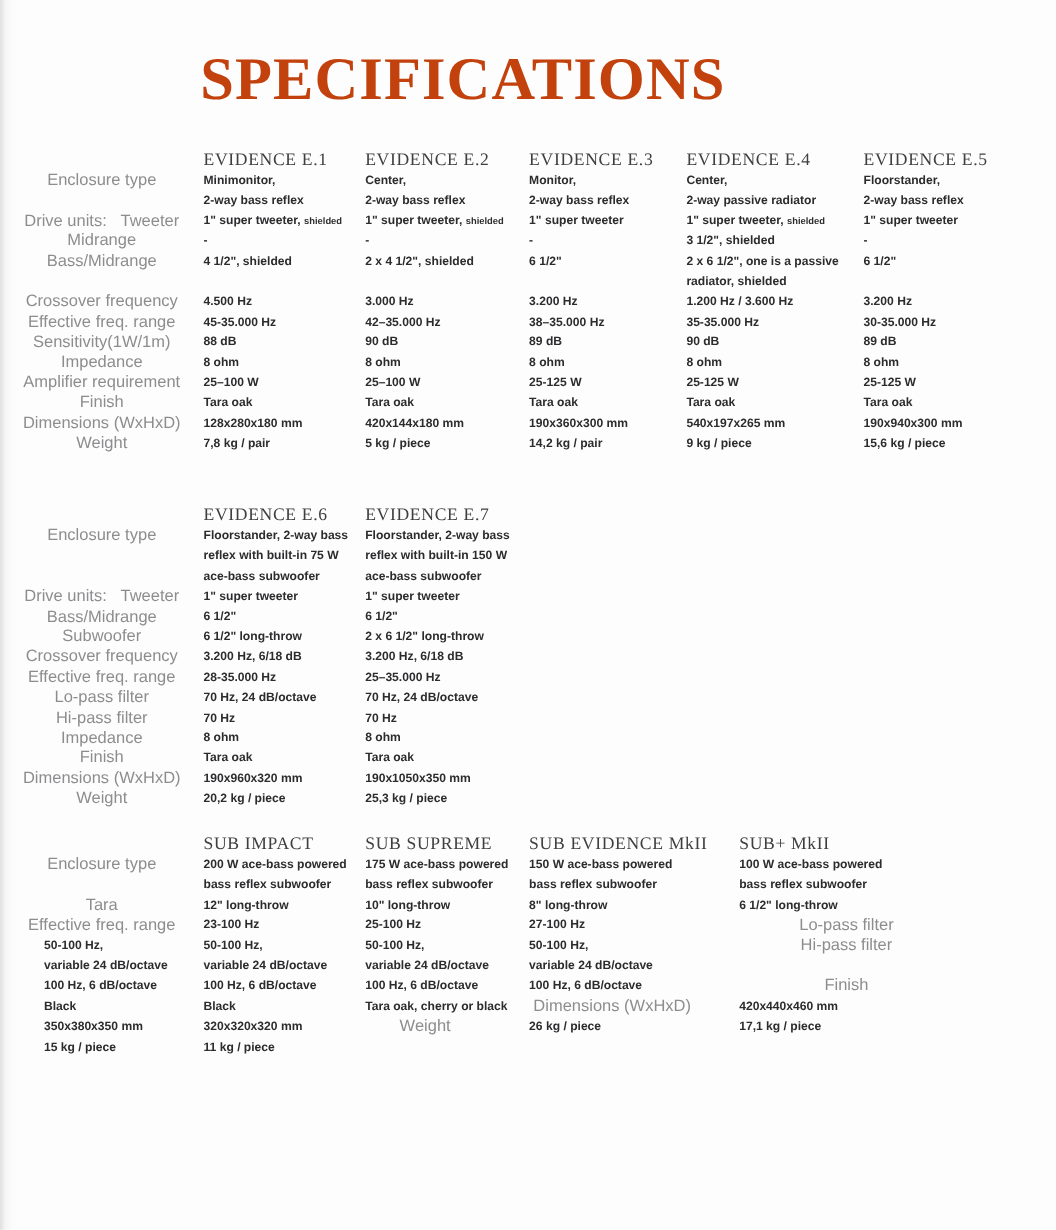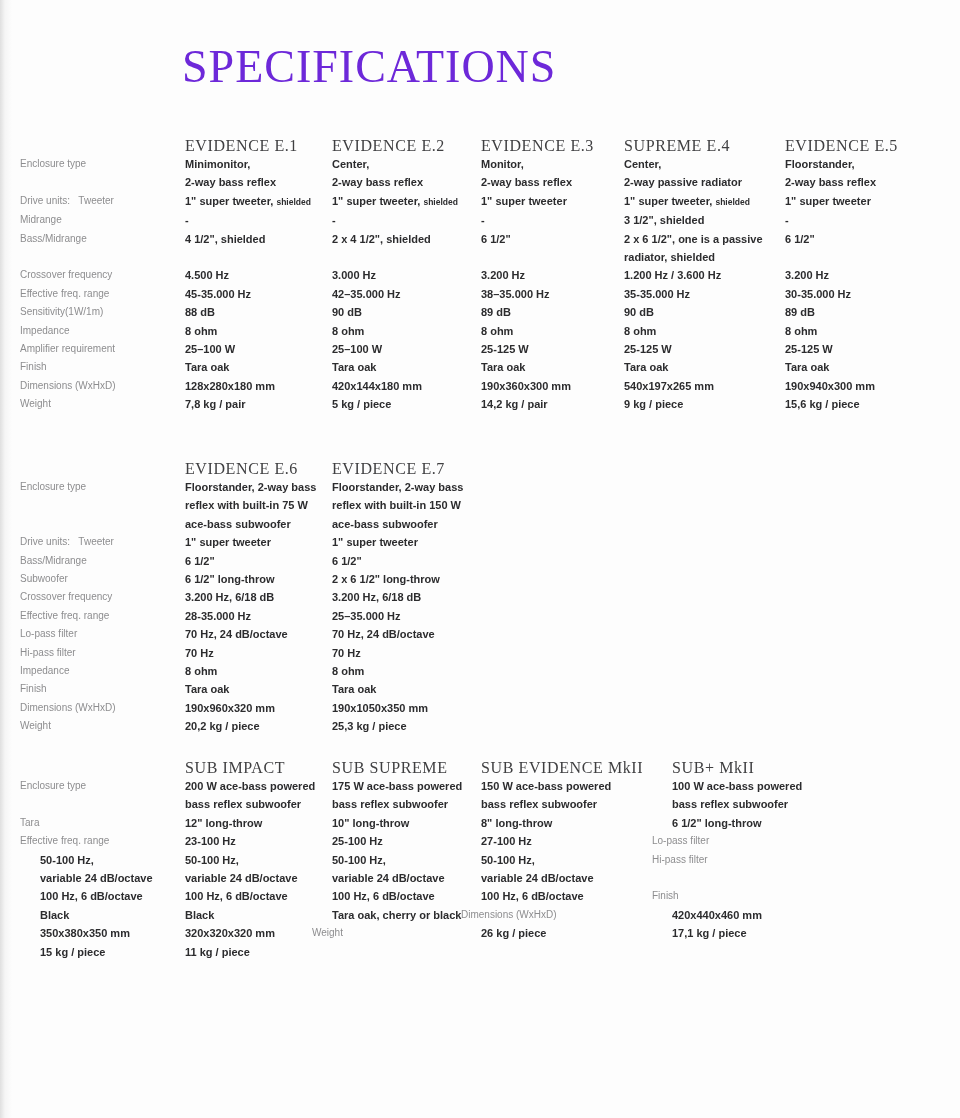--- a/index.html
+++ b/index.html
@@ -26,48 +26,48 @@
     width: 12px;
     height: 100%;
     background: linear-gradient(to right, rgba(90,90,90,0.18), rgba(120,120,120,0.06) 5px, rgba(0,0,0,0) 12px);
   }
   .page-title {
     position: absolute;
     left: 182px;
     top: 40px;
     margin: 0;
     font-family: "Liberation Serif", serif;
-    font-weight: 400;
-    font-size: 46px;
+    font-weight: 700;
+    font-size: 55px;
     letter-spacing: 1px;
-    color: #6d28d9;
+    color: #c2410c;
   }
   .spec-table {
     position: absolute;
     left: 20px;
     display: grid;
     align-items: start;
   }
   .table-0 { top: 136px; grid-template-columns: 145px 147px 149px 143px 161px 165px; }
   .table-1 { top: 459px; grid-template-columns: 145px 147px 175px; }
   .table-2 { top: 758px; grid-template-columns: 145px 147px 149px 191px 235px; }
   .col-header {
     font-family: "Liberation Serif", serif;
     font-size: 16px;
     line-height: 19px;
     letter-spacing: 0.6px;
     color: #3f3f41;
     padding-left: 20px;
     white-space: pre;
   }
   .row-label {
-    font-size: 10px;
+    font-size: 15px;
     line-height: 18.4px;
     color: #8d8d8f;
-    text-align: left;
+    text-align: center;
     white-space: pre;
   }
   .value-cell {
     font-size: 11px;
     line-height: 18.4px;
     font-weight: 700;
     color: #2c2c2e;
     padding-left: 20px;
     white-space: pre;
   }
@@ -80,21 +80,21 @@
 
 <div class="page">
   <div class="scan-edge"></div>
   <h1 class="page-title">SPECIFICATIONS</h1>
   <div id="tables">
       <div class="spec-table table-0">
         <div class="row-label"></div>
         <div class="col-header">EVIDENCE E.1</div>
         <div class="col-header">EVIDENCE E.2</div>
         <div class="col-header">EVIDENCE E.3</div>
-        <div class="col-header">SUPREME E.4</div>
+        <div class="col-header">EVIDENCE E.4</div>
         <div class="col-header">EVIDENCE E.5</div>
         <div class="row-label">Enclosure type</div>
         <div class="value-cell">Minimonitor,
 2-way bass reflex</div>
         <div class="value-cell">Center,
 2-way bass reflex</div>
         <div class="value-cell">Monitor,
 2-way bass reflex</div>
         <div class="value-cell">Center,
 2-way passive radiator</div>

